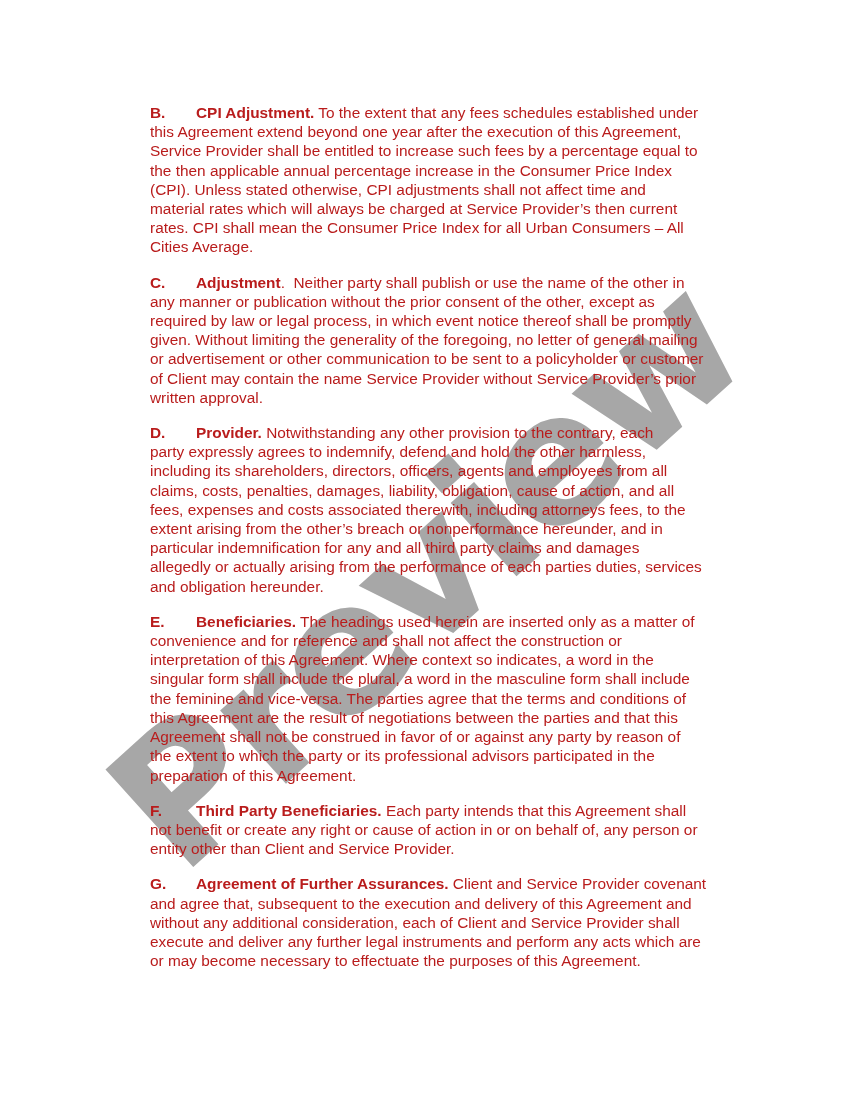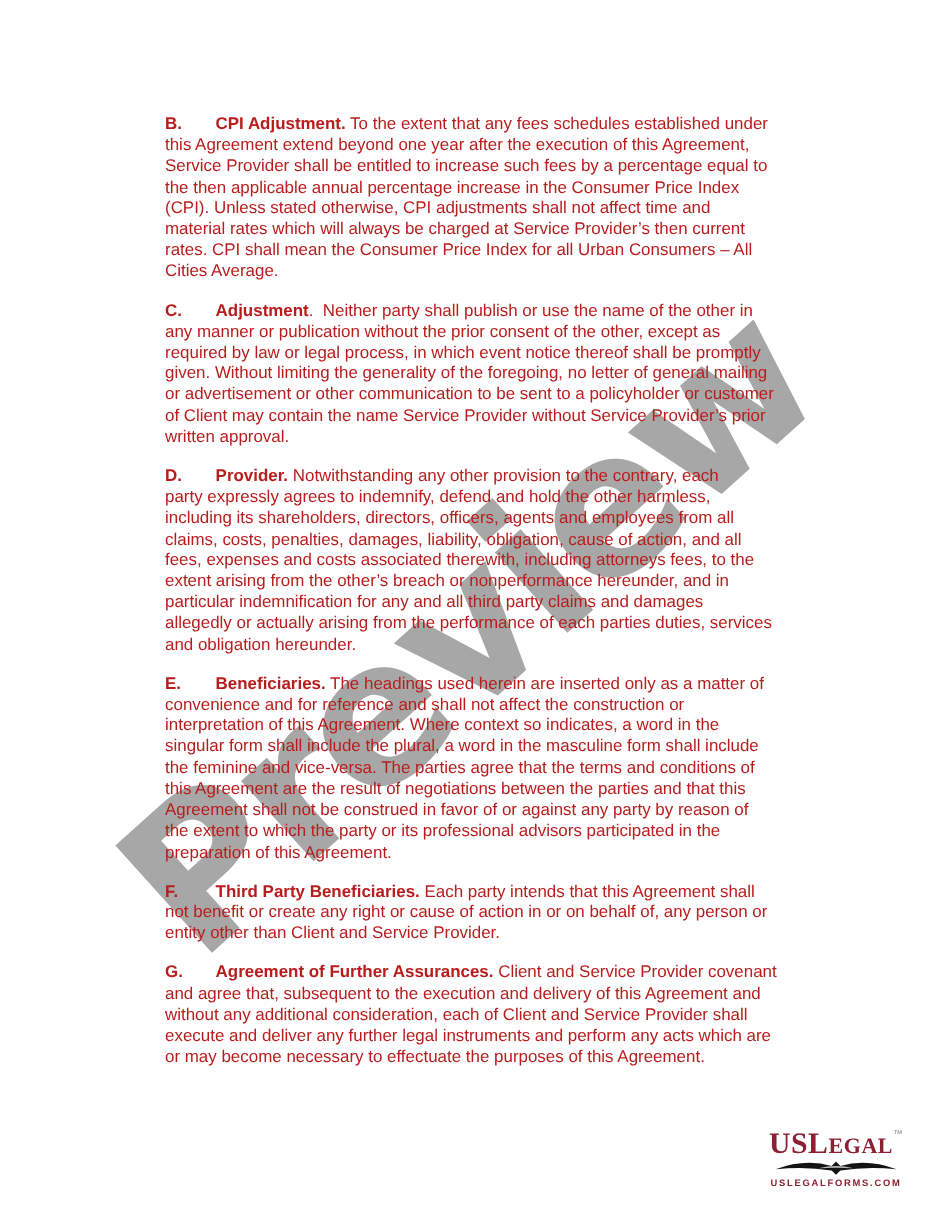--- a/index.html
+++ b/index.html
@@ -76,22 +76,14 @@
     <p class="sec"><span class="ltr">F.</span><span class="ttl">Third Party Beneficiaries.</span><span> Each party intends that this Agreement shall
 not benefit or create any right or cause of action in or on behalf of, any person or
 entity other than Client and Service Provider.</span></p>
     <p class="sec"><span class="ltr">G.</span><span class="ttl">Agreement of Further Assurances.</span><span> Client and Service Provider covenant
 and agree that, subsequent to the execution and delivery of this Agreement and
 without any additional consideration, each of Client and Service Provider shall
 execute and deliver any further legal instruments and perform any acts which are
 or may become necessary to effectuate the purposes of this Agreement.</span></p>
   </main>
 
-  <footer class="logo">
-    <div class="brand-line"><span class="brand-big">US</span><span class="brand-big">L</span><span class="brand-small">EGAL</span><span class="brand-tm">™</span></div>
-    <svg class="eagle" width="112" height="15" viewBox="0 0 112 15" xmlns="http://www.w3.org/2000/svg">
-      <path d="M1,9 Q28,-1 52,6 L56,2 L60,6 Q84,-1 111,9 Q85,6 60,10 L56,14 L52,10 Q27,6 1,9 Z" fill="#141414"></path>
-      <path d="M40,8 Q56,4 72,8 Q56,7 40,8 Z" fill="#ffffff" opacity="0.7"></path>
-    </svg>
-    <div class="site-line">USLEGALFORMS.COM</div>
-  </footer>
 
 </div>
 
 </body></html>

